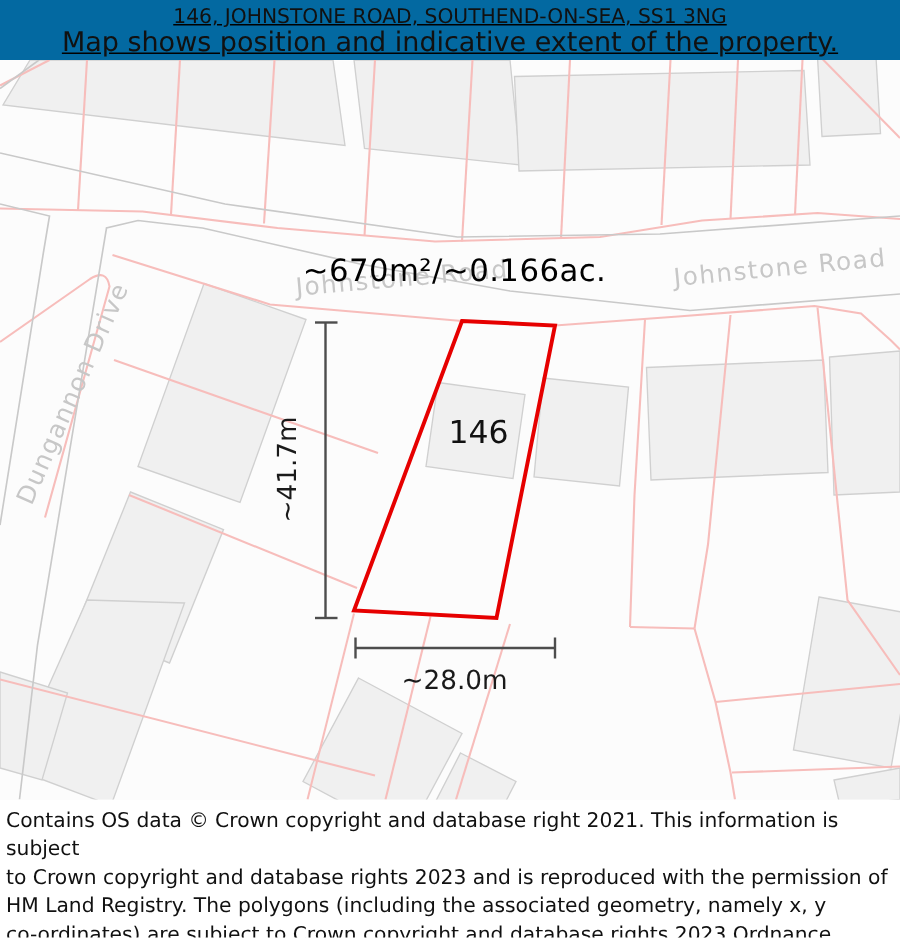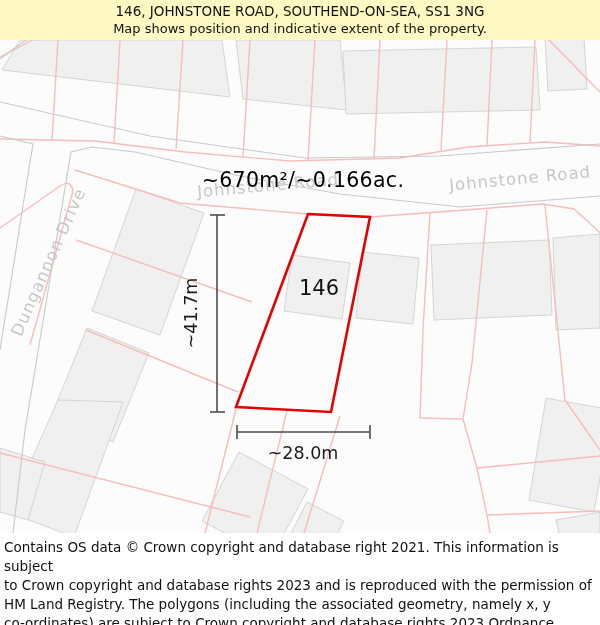--- a/index.html
+++ b/index.html
@@ -1,20 +1,20 @@
 <!DOCTYPE html>
 <html><head>
 <meta charset="utf-8">
 <style>
   html,body{margin:0;padding:0;background:#ffffff;}
   body{width:600px;height:625px;position:relative;overflow:hidden;
        font-family:"DejaVu Sans","Liberation Sans",sans-serif;color:#000;}
-  .header{position:absolute;top:0;left:0;width:600px;height:40px;text-align:center;background:#fef9c3;}
+  .header{position:absolute;top:0;left:0;width:600px;height:40px;text-align:center;background:#0369a1;text-decoration:underline;}
   .header .title{font-size:13.5px;line-height:17px;margin-top:3px;color:#111;}
-  .header .subtitle{font-size:13px;line-height:17px;color:#111;}
+  .header .subtitle{font-size:18px;line-height:17px;color:#111;}
   .map-wrap{position:absolute;top:40px;left:0;width:600px;height:493px;background:#fcfcfc;}
   svg{display:block;}
   .gray{stroke:#c9c9c9;stroke-width:1.1;fill:none;}
   .pink{stroke:#f7bdbb;stroke-width:1.4;fill:none;}
   .bld{fill:#f0f0f0;stroke:#d0d0d0;stroke-width:0.9;}
   .dim{stroke:#4d4d4d;stroke-width:1.6;fill:none;}
   .dimlabel{font-size:17.5px;fill:#1a1a1a;}
   .roadlabel{font-size:16.5px;fill:#c7c7c7;letter-spacing:1px;}
   .arealabel{font-size:20.5px;fill:#000;letter-spacing:.3px;}
   .plotnum{font-size:21px;fill:#111;}

